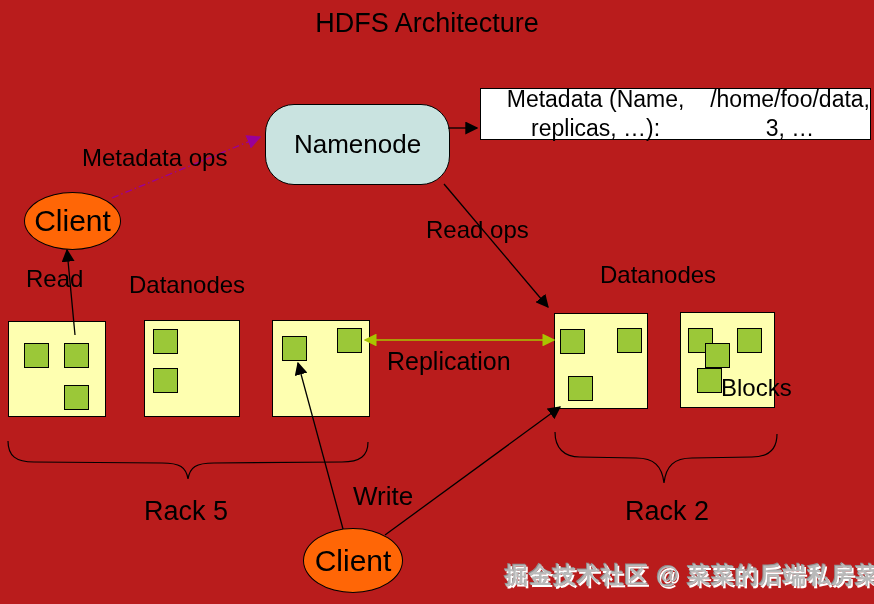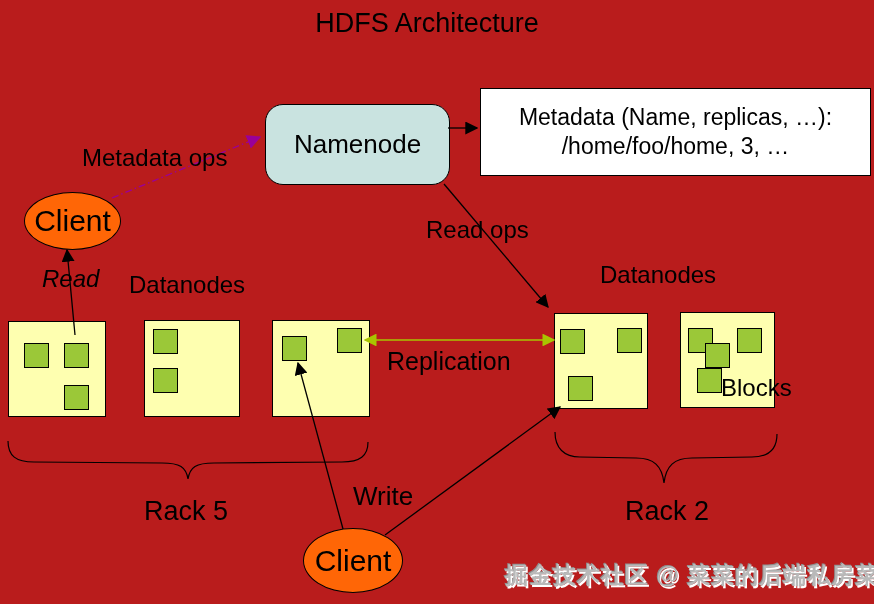--- a/index.html
+++ b/index.html
@@ -9,27 +9,27 @@
   }
   html,body{margin:0;padding:0;background:#fff;}
   .stage{
     position:relative;width:874px;height:604px;background:#b91c1c;overflow:hidden;
     font-family:"Liberation Sans", sans-serif;color:#000;
   }
   .lbl{position:absolute;white-space:nowrap;font-size:24px;color:#000;}
   .title{position:absolute;left:0;top:8px;width:854px;text-align:center;font-size:27px;}
   .namenode{
     position:absolute;left:265px;top:104px;width:183px;height:79px;
-    background:var(--namenode-fill);border:1.5px solid #000;border-radius:18px;
+    background:var(--namenode-fill);border:1.5px solid #000;border-radius:29px;
     display:flex;align-items:center;justify-content:center;font-size:26px;
   }
   .metabox{
-    position:absolute;left:480px;top:88px;width:391px;height:88px;
+    position:absolute;left:480px;top:88px;width:391px;height:52px;
     background:#fff;border:1.5px solid #000;box-sizing:border-box;
-    display:flex;flex-direction:column;align-items:center;justify-content:center;
+    display:flex;flex-direction:row;align-items:center;justify-content:center;
     font-size:23px;line-height:1.25;text-align:center;
   }
   .client{
     position:absolute;background:var(--client-fill);border:1.5px solid #000;border-radius:50%;
     display:flex;align-items:center;justify-content:center;font-size:30px;box-sizing:border-box;
   }
   .client-top{left:24px;top:192px;width:97px;height:58px;}
   .client-bottom{left:303px;top:528px;width:100px;height:65px;}
   .datanode{
     position:absolute;background:var(--node-fill);border:1.5px solid #000;box-sizing:border-box;
@@ -81,21 +81,21 @@
         <div class="block" style="left: 16px; top: 55px;"></div>
       </div>
     </div>
 
   <div class="namenode">
     <span>Namenode</span>
   </div>
 
   <div class="metabox">
     <div>Metadata (Name, replicas, …):</div>
-    <div>/home/foo/home, 3, …</div>
+    <div>/home/foo/data, 3, …</div>
   </div>
 
   <div class="client client-top">
     <span>Client</span>
   </div>
   <div class="client client-bottom">
     <span>Client</span>
   </div>
 
   <svg class="overlay" viewBox="0 0 874 604">
@@ -117,21 +117,21 @@
     <line class="ln" x1="444" y1="184" x2="548" y2="307" marker-end="url(#mA)"></line>
     <line class="ln" x1="343" y1="529" x2="298" y2="363" marker-end="url(#mA)"></line>
     <line class="ln" x1="385" y1="535" x2="560" y2="407" marker-end="url(#mA)"></line>
     <line class="ln-green" x1="365" y1="340" x2="554" y2="340" marker-start="url(#mG)" marker-end="url(#mG)"></line>
 
     <path class="brace" d="M 8 441 C 8 456 16 462 34 462 L 162 463 C 180 463 186 467 188 479 C 190 467 196 463 214 463 L 342 462 C 360 462 368 456 368 442"></path>
     <path class="brace" d="M 555 432 C 555 448 564 457 580 457 L 636 458 C 654 458 662 466 664 483 C 666 466 674 458 692 458 L 752 457 C 768 457 777 450 777 434"></path>
   </svg>
 
   <div class="lbl" style="left:82px;top:144px;">Metadata ops</div>
-  <div class="lbl" style="left:42px;top:265px;font-style:italic;">Read</div>
+  <div class="lbl" style="left:26px;top:265px;">Read</div>
   <div class="lbl" style="left:129px;top:271px;">Datanodes</div>
   <div class="lbl" style="left:426px;top:216px;">Read ops</div>
   <div class="lbl" style="left:600px;top:261px;">Datanodes</div>
   <div class="lbl" style="left:387px;top:347px;font-size:25px;">Replication</div>
   <div class="lbl" style="left:721px;top:374px;">Blocks</div>
   <div class="lbl" style="left:144px;top:496px;font-size:27px;">Rack 5</div>
   <div class="lbl" style="left:625px;top:496px;font-size:27px;">Rack 2</div>
   <div class="lbl" style="left:353px;top:481px;font-size:26px;">Write</div>
 
   <div class="watermark">掘金技术社区 @ 菜菜的后端私房菜</div>

